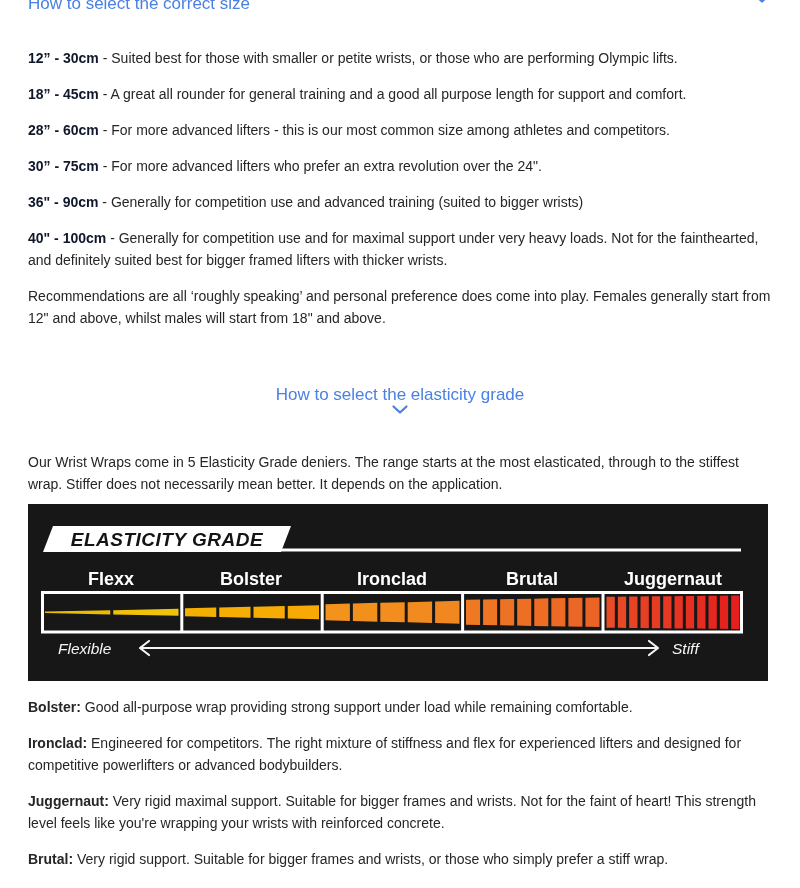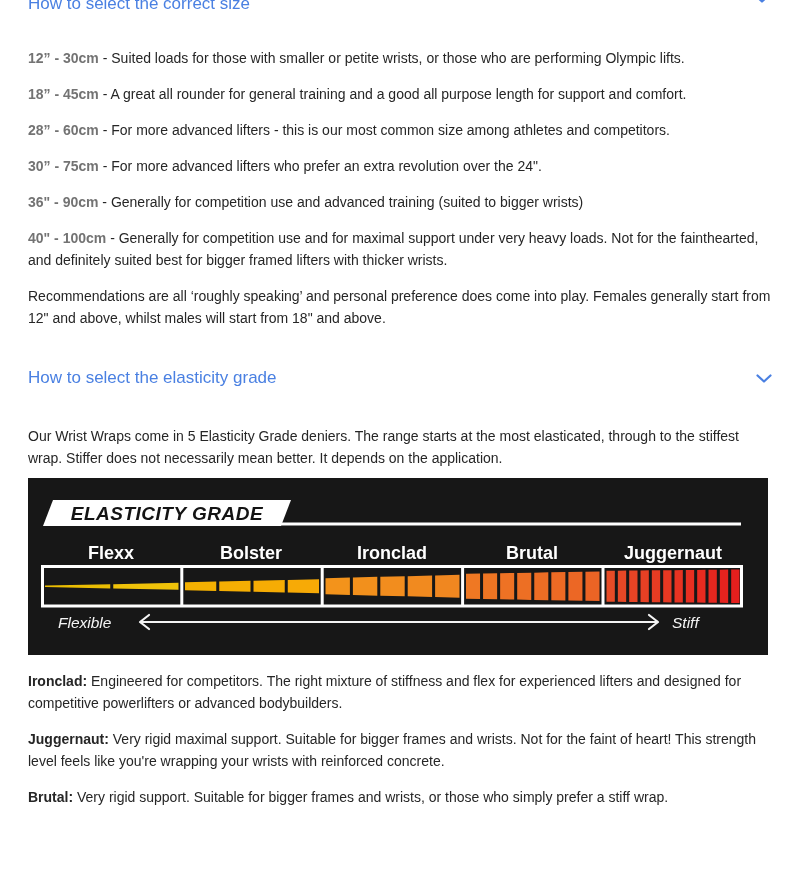--- a/index.html
+++ b/index.html
@@ -5,24 +5,24 @@
   html,body{margin:0;padding:0;}
   body{
     width:800px;height:888px;overflow:hidden;background:#ffffff;
     font-family:"Liberation Sans", sans-serif;font-size:14px;color:#262626;
   }
   .page{padding:0 28px;position:relative;}
   .acc-header{display:flex;justify-content:space-between;align-items:center;position:relative;}
   .acc-title{font-size:17px;font-weight:400;color:#4a80e2;margin:0;line-height:20px;}
   .acc-first{margin-top:-6px;margin-bottom:33px;}
   .acc-first .chevron{position:absolute;right:2px;top:0;}
-  .acc-second{margin-top:39px;margin-bottom:37px;}
+  .acc-second{margin-top:56px;margin-bottom:37px;flex-direction:column;}
   .chevron{display:inline-flex;}
   .row{margin:0 0 14px 0;line-height:22px;}
-  .row strong{color:#737373;}
+  .row strong{color:#0f172a;}
   .intro{margin-bottom:8px;}
   .banner{margin-top:9px;margin-bottom:15px;}
   .banner svg{display:block;}
   .grade-row{margin:0 0 14px 0;line-height:22px;}
   .grade-row:last-child{margin-bottom:0;}
 </style>
 </head>
 <body>
 
 <div class="page">
@@ -30,21 +30,21 @@
   <header class="acc-header acc-first">
     <h2 class="acc-title">How to select the correct size</h2>
     <span class="chevron">
       <svg width="16" height="9" viewBox="0 0 16 9">
           <polyline points="1.5,1.5 8,7.5 14.5,1.5" fill="none" stroke="#4a80e2" stroke-width="2.2" stroke-linecap="round" stroke-linejoin="round"></polyline>
         </svg>
     </span>
   </header>
 
   <section>
-    <p class="row"><strong>12” - 30cm</strong><span> - Suited loads for those with smaller or petite wrists, or those who are performing Olympic lifts.</span></p>
+    <p class="row"><strong>12” - 30cm</strong><span> - Suited best for those with smaller or petite wrists, or those who are performing Olympic lifts.</span></p>
     <p class="row"><strong>18” - 45cm</strong><span> - A great all rounder for general training and a good all purpose length for support and comfort.</span></p>
     <p class="row"><strong>28” - 60cm</strong><span> - For more advanced lifters - this is our most common size among athletes and competitors.</span></p>
     <p class="row"><strong>30” - 75cm</strong><span> - For more advanced lifters who prefer an extra revolution over the 24".</span></p>
     <p class="row"><strong>36" - 90cm</strong><span> - Generally for competition use and advanced training (suited to bigger wrists)</span></p>
     <p class="row"><strong>40" - 100cm</strong><span> - Generally for competition use and for maximal support under very heavy loads. Not for the fainthearted, and definitely suited best for bigger framed lifters with thicker wrists.</span></p>
     <p class="row">Recommendations are all ‘roughly speaking’ and personal preference does come into play. Females generally start from 12" and above, whilst males will start from 18" and above.</p>
   </section>
 
   <header class="acc-header acc-second">
     <h2 class="acc-title">How to select the elasticity grade</h2>
@@ -118,17 +118,18 @@
         <g>
           <text x="30" y="150" font-size="15.5" font-style="italic" fill="#f4f4f4">Flexible</text>
           <line x1="113" y1="144" x2="629" y2="144" stroke="#f4f4f4" stroke-width="2.2" stroke-linecap="round"></line>
           <path d="M121,137 L112,144 L121,151" fill="none" stroke="#f4f4f4" stroke-width="2.2" stroke-linecap="round" stroke-linejoin="round"></path>
           <path d="M621,137 L630,144 L621,151" fill="none" stroke="#f4f4f4" stroke-width="2.2" stroke-linecap="round" stroke-linejoin="round"></path>
           <text x="644" y="150" font-size="15.5" font-style="italic" fill="#f4f4f4">Stiff</text>
         </g>
       </svg>
     </div>
 
+    <p class="grade-row"><strong>Bolster:</strong><span> Good all-purpose wrap providing strong support under load while remaining comfortable.</span></p>
     <p class="grade-row"><strong>Ironclad:</strong><span> Engineered for competitors. The right mixture of stiffness and flex for experienced lifters and designed for competitive powerlifters or advanced bodybuilders.</span></p>
     <p class="grade-row"><strong>Juggernaut:</strong><span> Very rigid maximal support. Suitable for bigger frames and wrists. Not for the faint of heart! This strength level feels like you're wrapping your wrists with reinforced concrete.</span></p>
     <p class="grade-row"><strong>Brutal:</strong><span> Very rigid support. Suitable for bigger frames and wrists, or those who simply prefer a stiff wrap.</span></p>
   </section>
 </div>
 
 </body></html>

